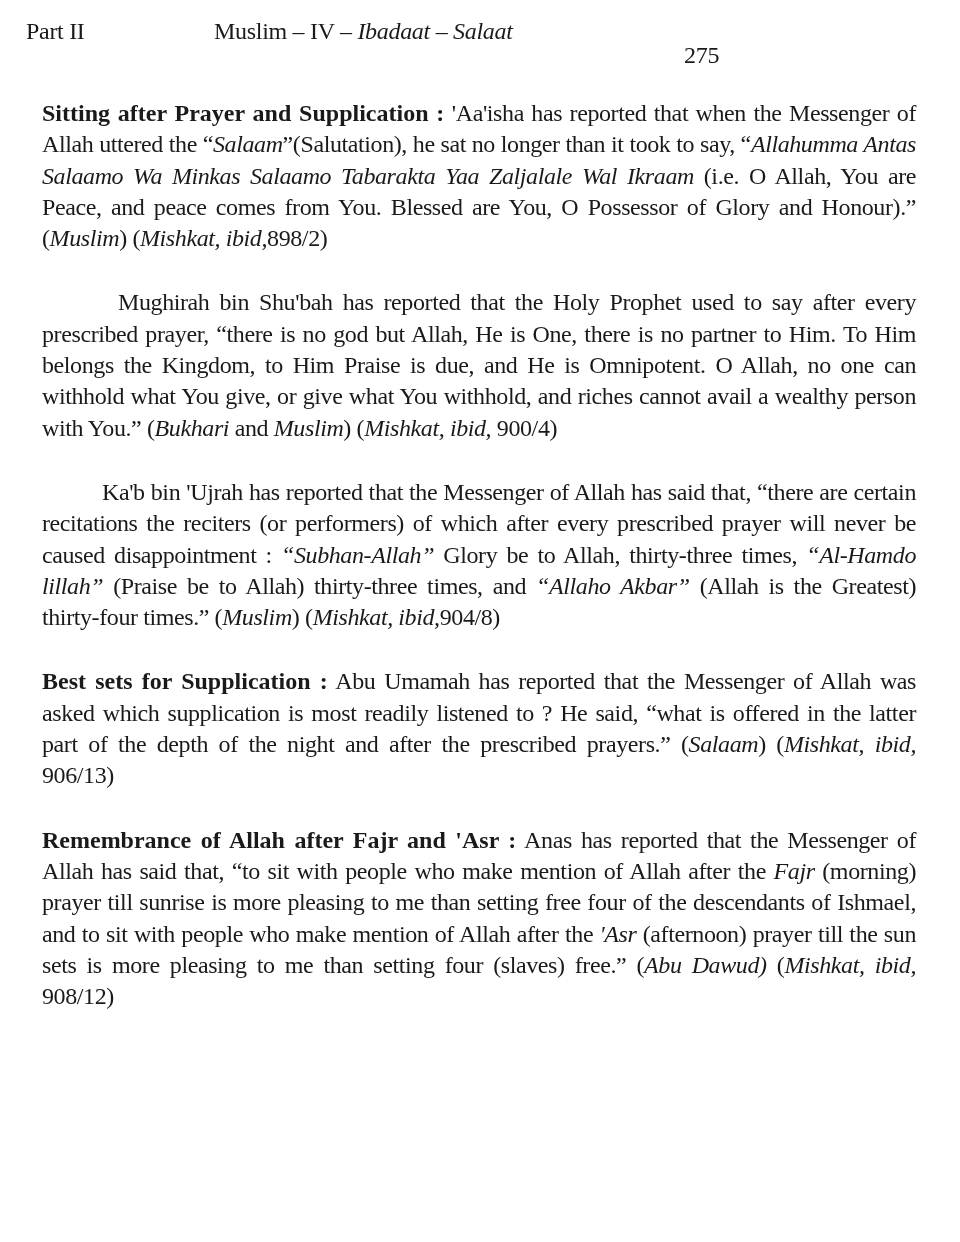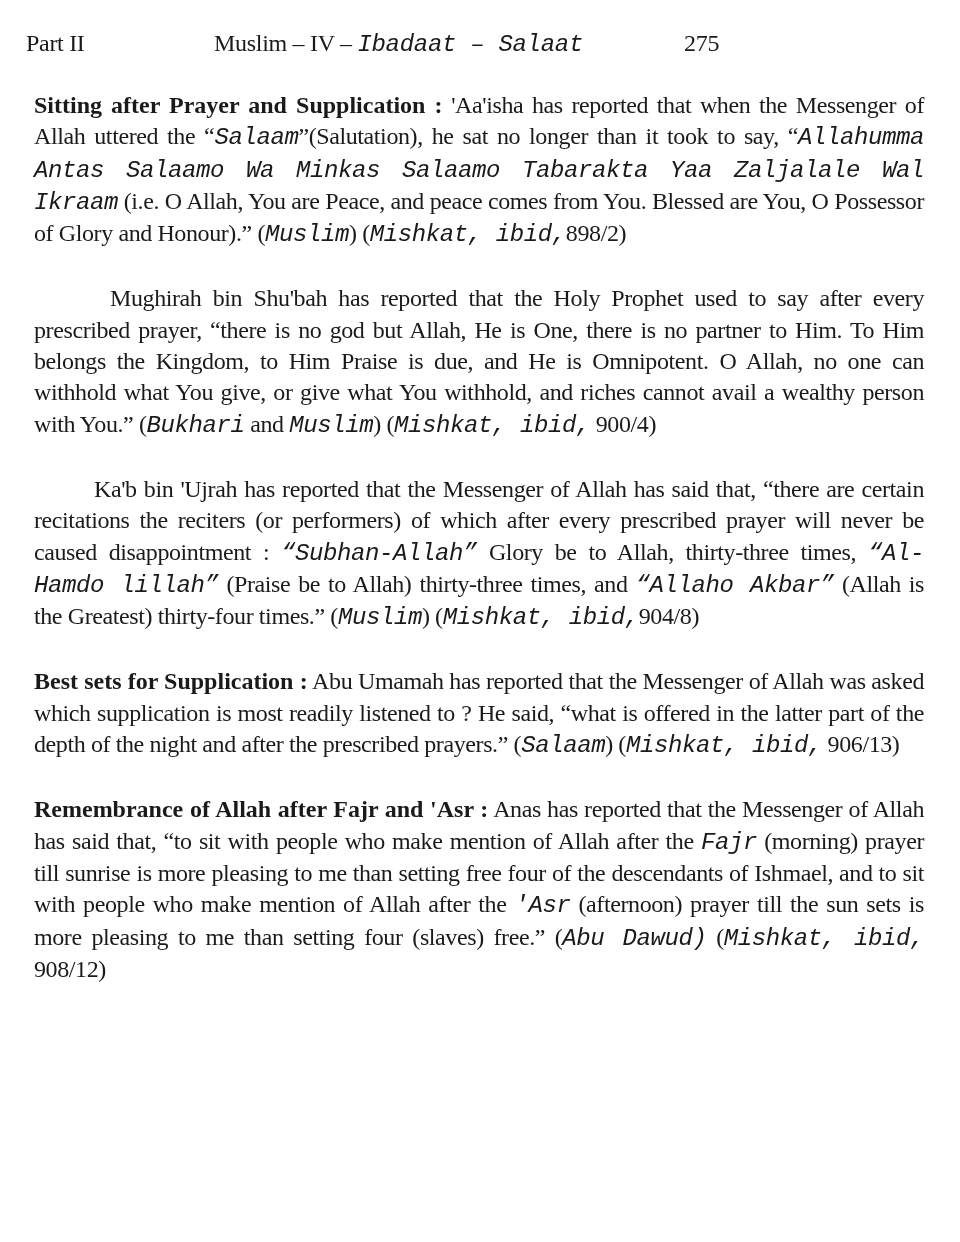--- a/index.html
+++ b/index.html
@@ -1,28 +1,28 @@
 <!DOCTYPE html>
 <html><head>
   <meta charset="utf-8">
   <style>
     html, body { margin: 0; padding: 0; background: #ffffff; }
     body { width: 960px; height: 1242px; position: relative; overflow: hidden; color: #1a1a1a; font-family: "Liberation Serif", serif; }
     .header { position: absolute; top: 18px; left: 26px; width: 900px; height: 34px; font-size: 24px; letter-spacing: -0.3px; }
-    .header span { position: absolute; top: 12px; white-space: nowrap; }
+    .header span { position: absolute; top: 0; white-space: nowrap; }
     .h-part { left: 0; }
     .h-section { left: 188px; }
-    .h-page { left: 658px; }
+    .h-page { left: 658px; margin-top: 24px; }
     .content { position: absolute; top: 82px; left: 26px; width: 906px; font-size: 24px; line-height: 31.3px; letter-spacing: -0.4px; }
-    p { margin: 8px; text-align: justify; }
+    p { margin: 16px; text-align: justify; }
     .para { margin-bottom: 33px; }
     .indent-big { text-indent: 76px; }
     .indent-small { text-indent: 60px; }
     .heading { font-weight: bold; letter-spacing: 0px; }
-    i { font-style: italic; font-family: Liberation Mono, monospace; }
+    i { font-style: italic; }
   </style>
 </head>
 <body>
 
 <div class="header">
   <span class="h-part">Part II</span>
   <span class="h-section"><span style="position:static">Muslim – IV – </span><i style="position:static">Ibadaat – Salaat</i></span>
   <span class="h-page">275</span>
 </div>
 

